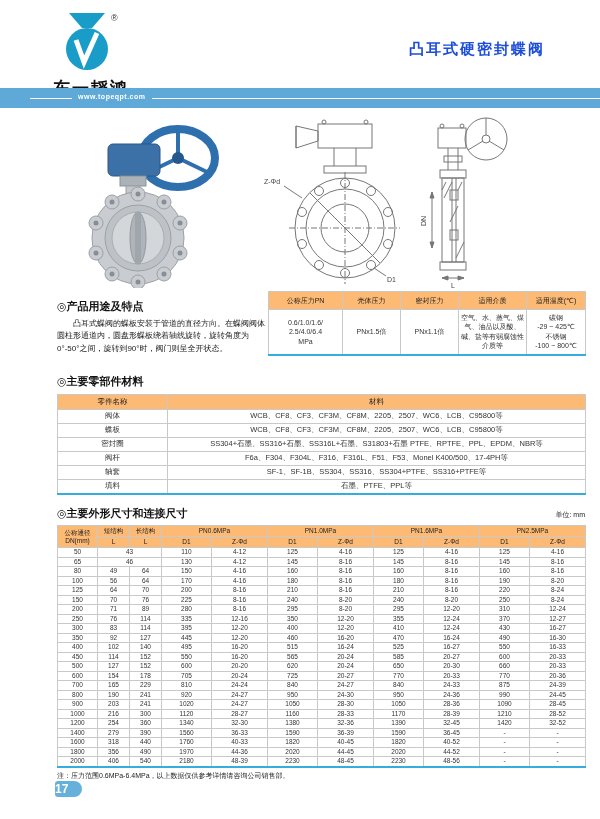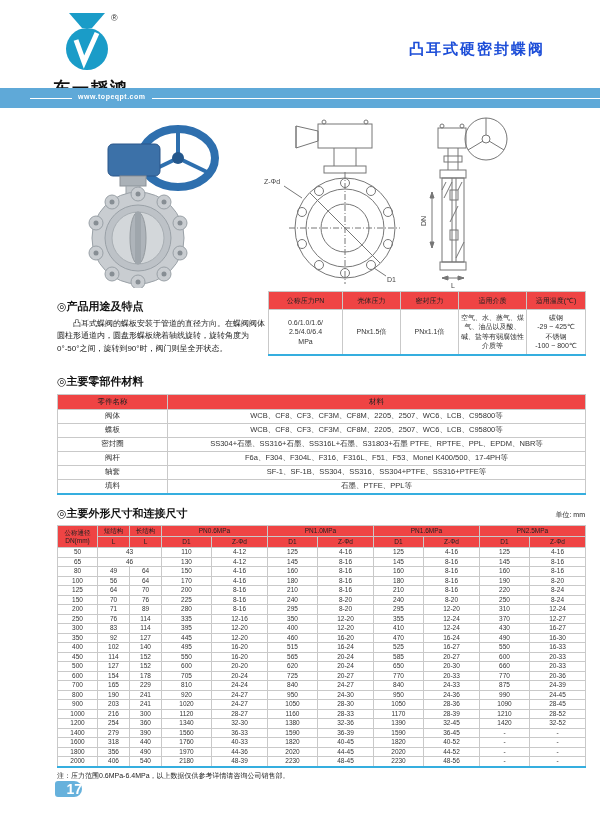--- a/index.html
+++ b/index.html
@@ -25,21 +25,21 @@
 
   .sec-title { font-size:11px; font-weight:bold; color:#111; }
 
   
   .usage { position:absolute; left:57px; top:286px; width:208px;margin-top:13px; }
   .usage-body { margin-top:4px; font-size:8px; line-height:1.55; color:#222; text-indent:2em; }
 
   
   table { border-collapse:collapse; table-layout:fixed; }
   th, td { border:1px solid #c9c9c9; text-align:center; vertical-align:middle; color:#333; }
-  thead th { background:#ef4444; font-weight:normal; color:#222; }
+  thead th { background:#fdba74; font-weight:normal; color:#222; }
   .accent-bottom { border-bottom:2px solid #35AEDF; }
 
   
   .perf { position:absolute; left:268px; top:286px; width:317px; }
   .perf table { width:317px; margin-top:5px; }
   .perf th { font-size:7px; height:18px; }
   .perf td { font-size:7px; padding:3px 1px; line-height:1.35; }
   .pre { white-space:pre-line; }
 
   
@@ -51,21 +51,21 @@
   
   .dims { position:absolute; left:57px; top:506px; width:528px; }
   .dims-head { position:relative; }
   .unit-label { position:absolute; right:0; top:4px; font-size:7px; color:#222; }
   .dims table { width:528px; margin-top:4px; }
   .dims th { font-size:6.5px; height:11px; line-height:1.1; padding:0; }
   .dims td { font-size:6.5px; height:7px; line-height:1; padding:1px 0; }
   .dims-note { margin-top:3px; font-size:7px; color:#222; }
 
   
-  .page-badge { position:absolute; left:55px; top:781px; width:27px; height:16px; background:#66B1DC; color:#fff; font-size:14px; font-weight:bold; text-align:right; line-height:16px; border-radius:3px 8px 8px 3px; }
+  .page-badge { position:absolute; left:55px; top:781px; width:27px; height:16px; background:#66B1DC; color:#fff; font-size:12px; font-weight:bold; text-align:left; line-height:16px; border-radius:3px 8px 8px 3px; }
 
   svg text { font-family:"Liberation Sans","DejaVu Sans",sans-serif; }
 </style>
 </head>
 <body>
 
 <div class="page">
 
   <div class="logo-block">
     <svg width="64" height="60" viewBox="0 0 64 60">

